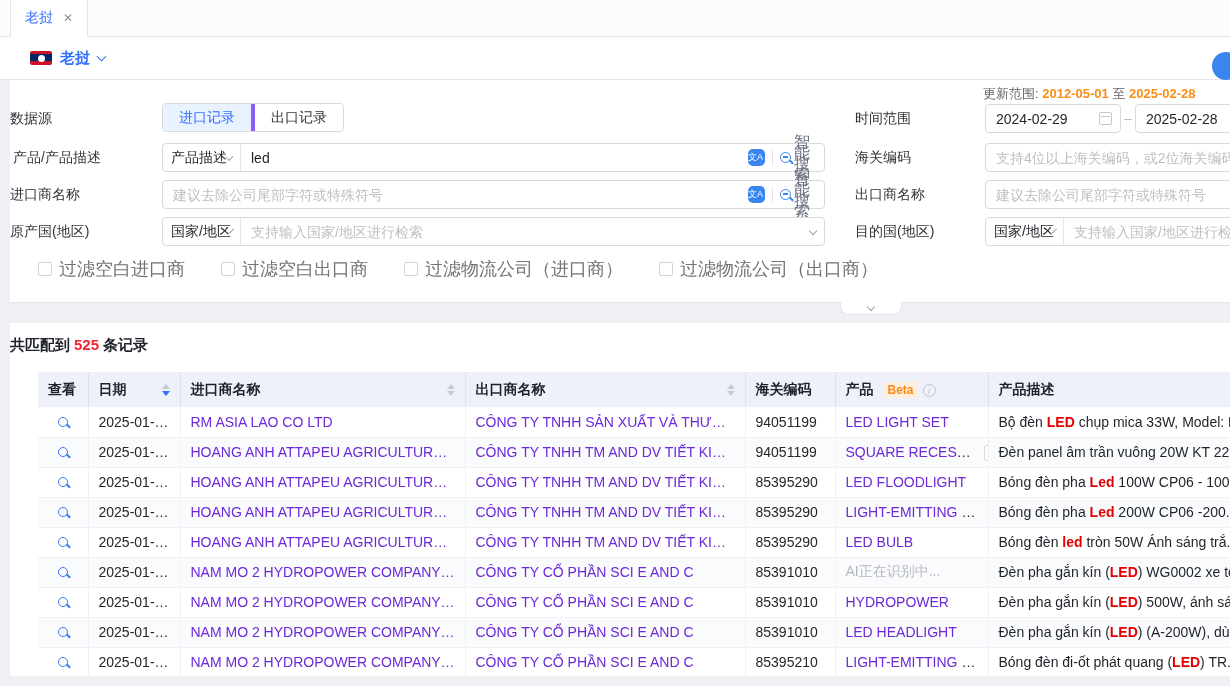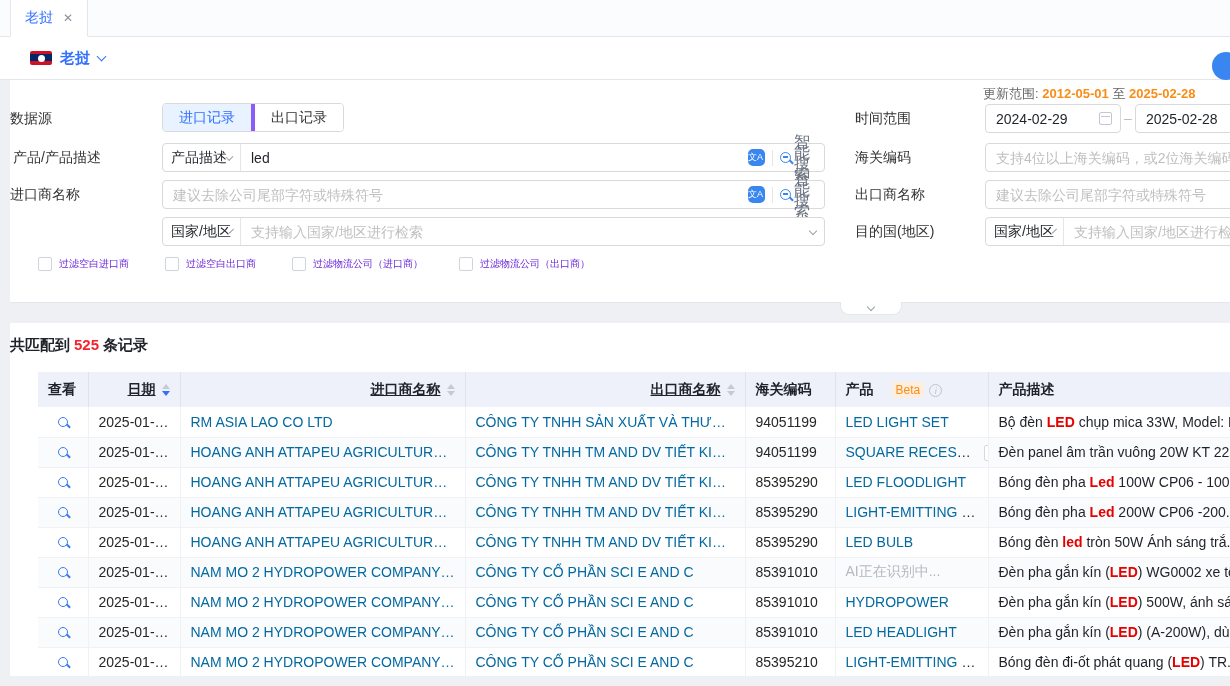--- a/index.html
+++ b/index.html
@@ -48,51 +48,51 @@
   .mag2::before { content:""; position:absolute; left:2px; top:3.2px; width:5px; height:1.4px; background:#3a86f0; }
   .mag2::after { content:""; position:absolute; width:5px; height:1.6px; background:#3a86f0; transform:rotate(45deg); right:-4px; bottom:-1px; }
   .smart-txt { font-size:16px; color:#6b7280; line-height:11px; width:22px; }
   .cal-icon { width:13px; height:13px; border:1.3px solid #c3c7cf; border-radius:2px; position:relative; margin-right:8px; }
   .cal-icon::before { content:""; position:absolute; left:1px; right:1px; top:2.5px; height:1.2px; background:#c3c7cf; }
   .range-dash { color:#b9bec7; line-height:29px; }
 
   .checks { left:28px; top:177px; display:flex; gap:36px; align-items:center; }
   .check { display:flex; align-items:center; gap:7px; cursor:pointer; }
   .box { width:14px; height:14px; border:1px solid #cfd3da; border-radius:2px; background:#fff; }
-  .check span.cklbl { font-size:10px; color:#6d28d9;font-family:Liberation Mono, monospace; }
+  .check span.cklbl { font-size:18px; color:#737373;font-family:Liberation Mono, monospace; }
 
   .collapse-handle { position:absolute; left:830px; bottom:-13px; width:62px; height:13px; background:#fff;
     border:1px solid #e5e6eb; border-top:0; border-radius:0 0 9px 9px; display:flex; justify-content:center; align-items:center; cursor:pointer; z-index:5; }
   .collapse-handle .chev-g { margin-top:-3px; }
 
   
   .results { margin-left:10px; margin-top:20px; background:#fff; height:340px; padding-top:13px; min-height:353px; }
   .summary { font-size:15px; font-weight:bold; color:#1f2329; }
   .summary .cnt { color:#f5222d; padding:0 4px; }
 
   table { border-collapse:collapse; table-layout:fixed; margin-left:28px; margin-top:17px; width:1250px; font-size:14px; }
   th { background:#eef0fa; font-weight:bold; color:#1f2329; text-align:left; height:35px; padding:4px 10px;
     border-right:1px solid #dee2f0; white-space:nowrap; }
   th:last-child { border-right:0; }
   td { height:30px; padding:0 10px; border-bottom:1px solid #f0f1f5; border-right:1px solid #f0f1f5; white-space:nowrap; overflow:hidden; text-overflow:ellipsis; }
   tr:nth-child(even) td { background:#fafbfc; }
   .col-view{width:50px;} .col-date{width:92px;} .col-imp{width:285px;} .col-exp{width:280px;}
   .col-hs{width:90px;} .col-prod{width:153px;} .col-desc{width:300px;}
-  .th-flex { display:flex; align-items:center; justify-content:flex-end;text-decoration:underline; }
+  .th-flex { display:flex; align-items:center; justify-content:space-between; }
   .sorter { display:inline-flex; flex-direction:column; gap:2px; margin-left:6px; cursor:pointer; }
   .car-up { width:0; height:0; border-left:4px solid transparent; border-right:4px solid transparent; border-bottom:5px solid #c6cad3; }
   .car-dn { width:0; height:0; border-left:4px solid transparent; border-right:4px solid transparent; border-top:5px solid #c6cad3; }
   .car-dn.on { border-top-color:#3370ff; }
-  .beta { background:#fdeede; color:#fa8c16; font-size:12px; font-weight:normal; border-radius:2px; padding:1px 4px; margin-left:18px; }
+  .beta { background:#fdeede; color:#fa8c16; font-size:12px; font-weight:bold; border-radius:2px; padding:1px 4px; margin-left:10px; }
   .info-i { display:inline-block; width:13px; height:13px; border:1px solid #bfc4cc; border-radius:50%; color:#bfc4cc;
     font-size:9px; line-height:13px; text-align:center; font-weight:normal; margin-left:5px; font-style:italic; }
   .mag-icon { position:relative; display:inline-block; width:10px; height:10px; border:1.6px solid #3a7cf0; border-radius:50%; cursor:pointer; }
   .mag-icon::after { content:""; position:absolute; width:5px; height:1.6px; background:#3a7cf0; transform:rotate(45deg); right:-4px; bottom:-1px; }
   td.c-view { text-align:center; }
-  .lnk { color:#0369a1; cursor:pointer; }
+  .lnk { color:#6d28d9; cursor:pointer; }
   .plus-badge { border:1px solid #d9d9d9; border-radius:2px; color:#555; font-size:12px; padding:0 4px; margin-left:6px; background:#fff; }
   .pending { color:#b4b8bf; }
   .hl { color:#e60000; font-weight:bold; }
   td.c-date, td.c-hs { color:#262626; }
 </style>
 </head>
 <body>
 
 <div class="tabbar">
   <div class="tab">
@@ -163,20 +163,21 @@
         <span class="mag2"></span>
         <span class="smart-txt">智能搜索</span>
       </span>
     </span>
   </div>
   <div class="fp-abs lbl" style="left:845px;top:100px;width:120px;padding-right:10px;">出口商名称</div>
   <div class="fp-abs ctrl" style="left:975px;top:100px;width:380px;">
     <input placeholder="建议去除公司尾部字符或特殊符号" style="">
   </div>
 
+  <div class="fp-abs lbl" style="left:0;top:137px;width:148px;padding-right:10px;">原产国(地区)</div>
   <div class="fp-abs ctrl" style="left:152px;top:137px;width:663px;">
     <span class="sel-seg">
       <span>国家/地区</span>
         <span class="chev-g"></span>
     </span>
     <input placeholder="支持输入国家/地区进行检索" style="">
     <span class="suffix">
         <span class="chev-g"></span>
       </span>
   </div>

